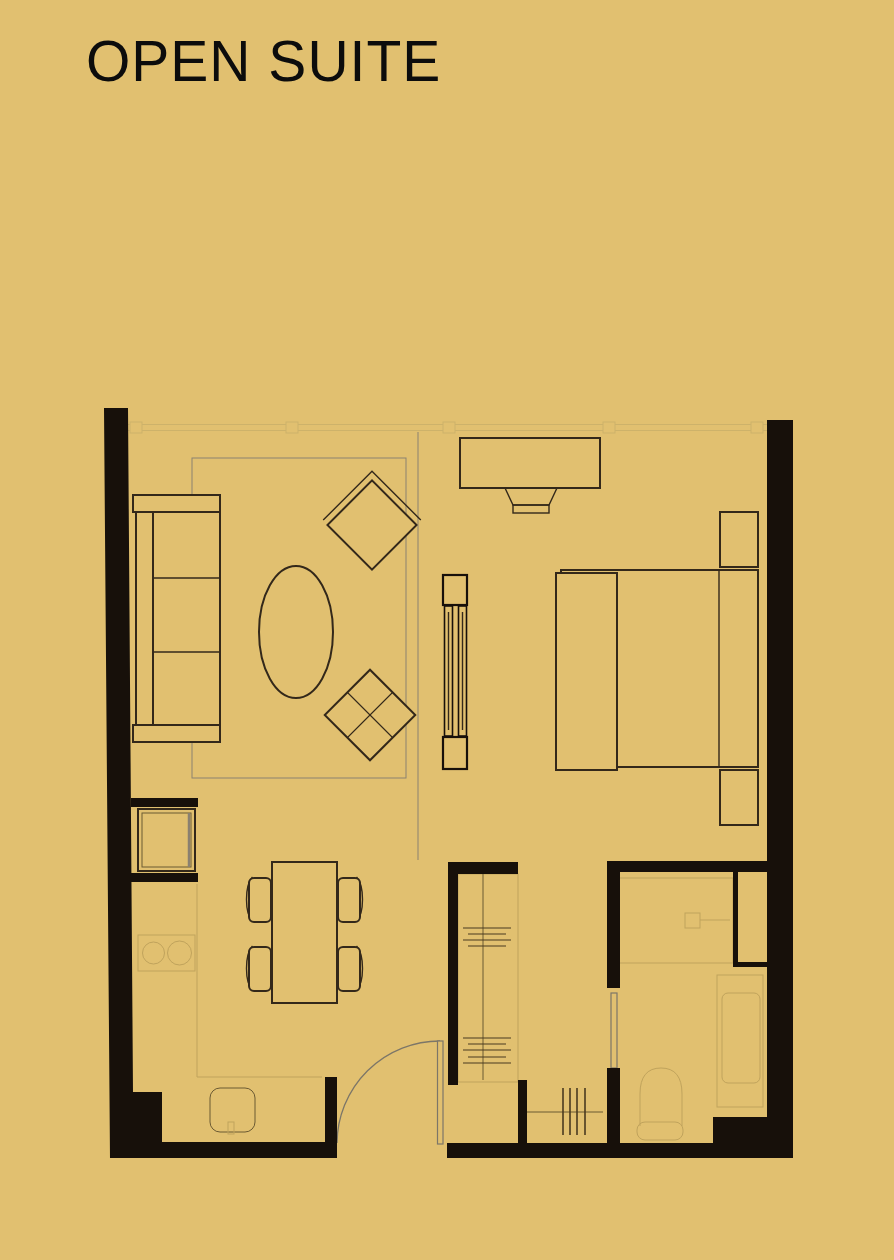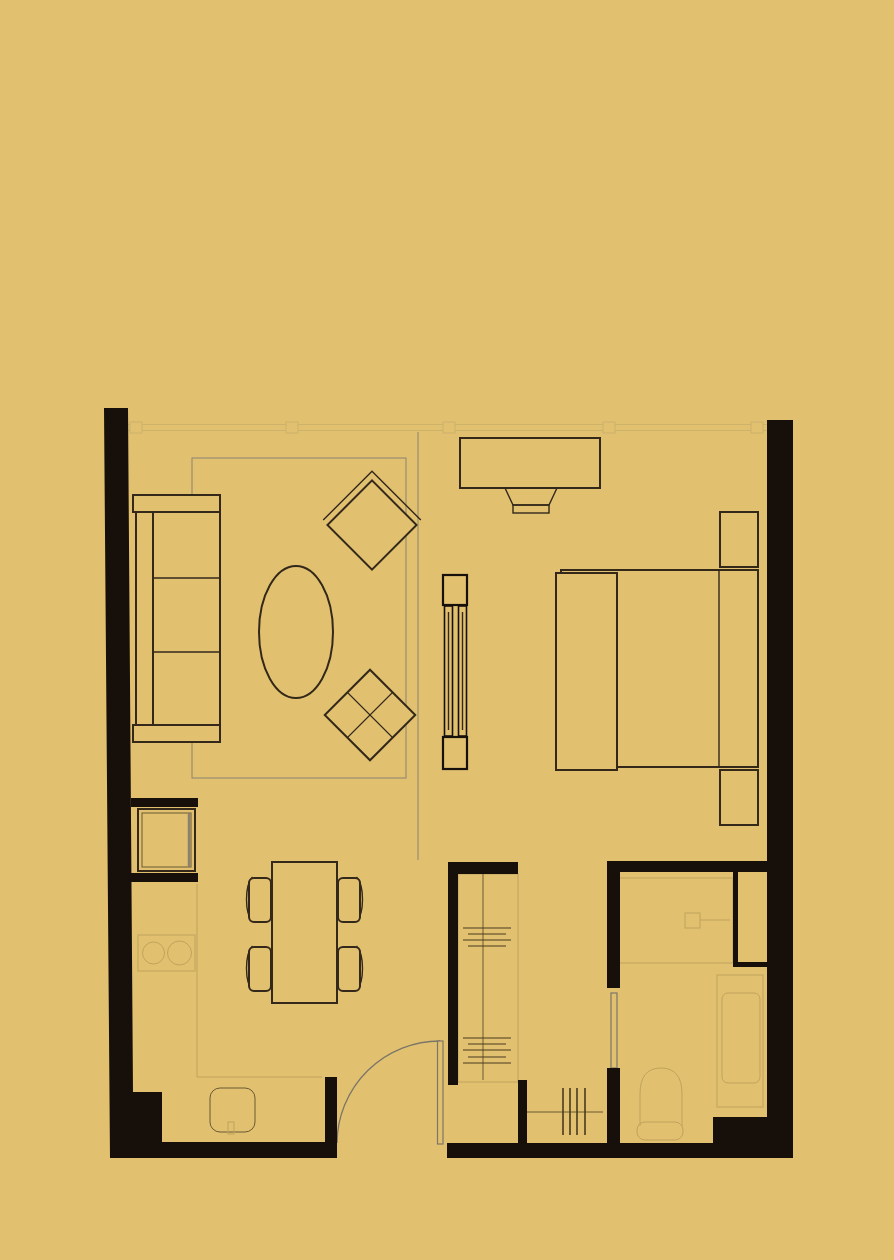--- a/index.html
+++ b/index.html
@@ -26,20 +26,21 @@
   .glassbox{stroke:var(--glass,#cdb26a);fill:var(--bg,#e1c070);stroke-width:1;}
   .door{stroke:var(--door,#7c7668);fill:none;stroke-width:1.3;}
   .doorleaf{stroke:var(--door,#7c7668);fill:var(--bg,#e1c070);stroke-width:1.2;}
   .hash{stroke:var(--hash,#4a3a20);fill:none;stroke-width:1.2;}
   .tick{stroke:var(--hash,#4a3a20);fill:none;stroke-width:1.6;}
 </style>
 </head>
 <body>
 
 <div class="stage">
+  <h1 class="plan-title">OPEN SUITE</h1>
 
   <svg width="894" height="1260" viewBox="0 0 894 1260">
 
     <g>
       <line class="glass" x1="128" y1="424.5" x2="767" y2="424.5"></line>
       <line class="glass" x1="128" y1="430.5" x2="767" y2="430.5"></line>
       <rect class="glassbox" x="130" y="422" width="12" height="11"></rect>
       <rect class="glassbox" x="286" y="422" width="12" height="11"></rect>
       <rect class="glassbox" x="443" y="422" width="12" height="11"></rect>
       <rect class="glassbox" x="603" y="422" width="12" height="11"></rect>

